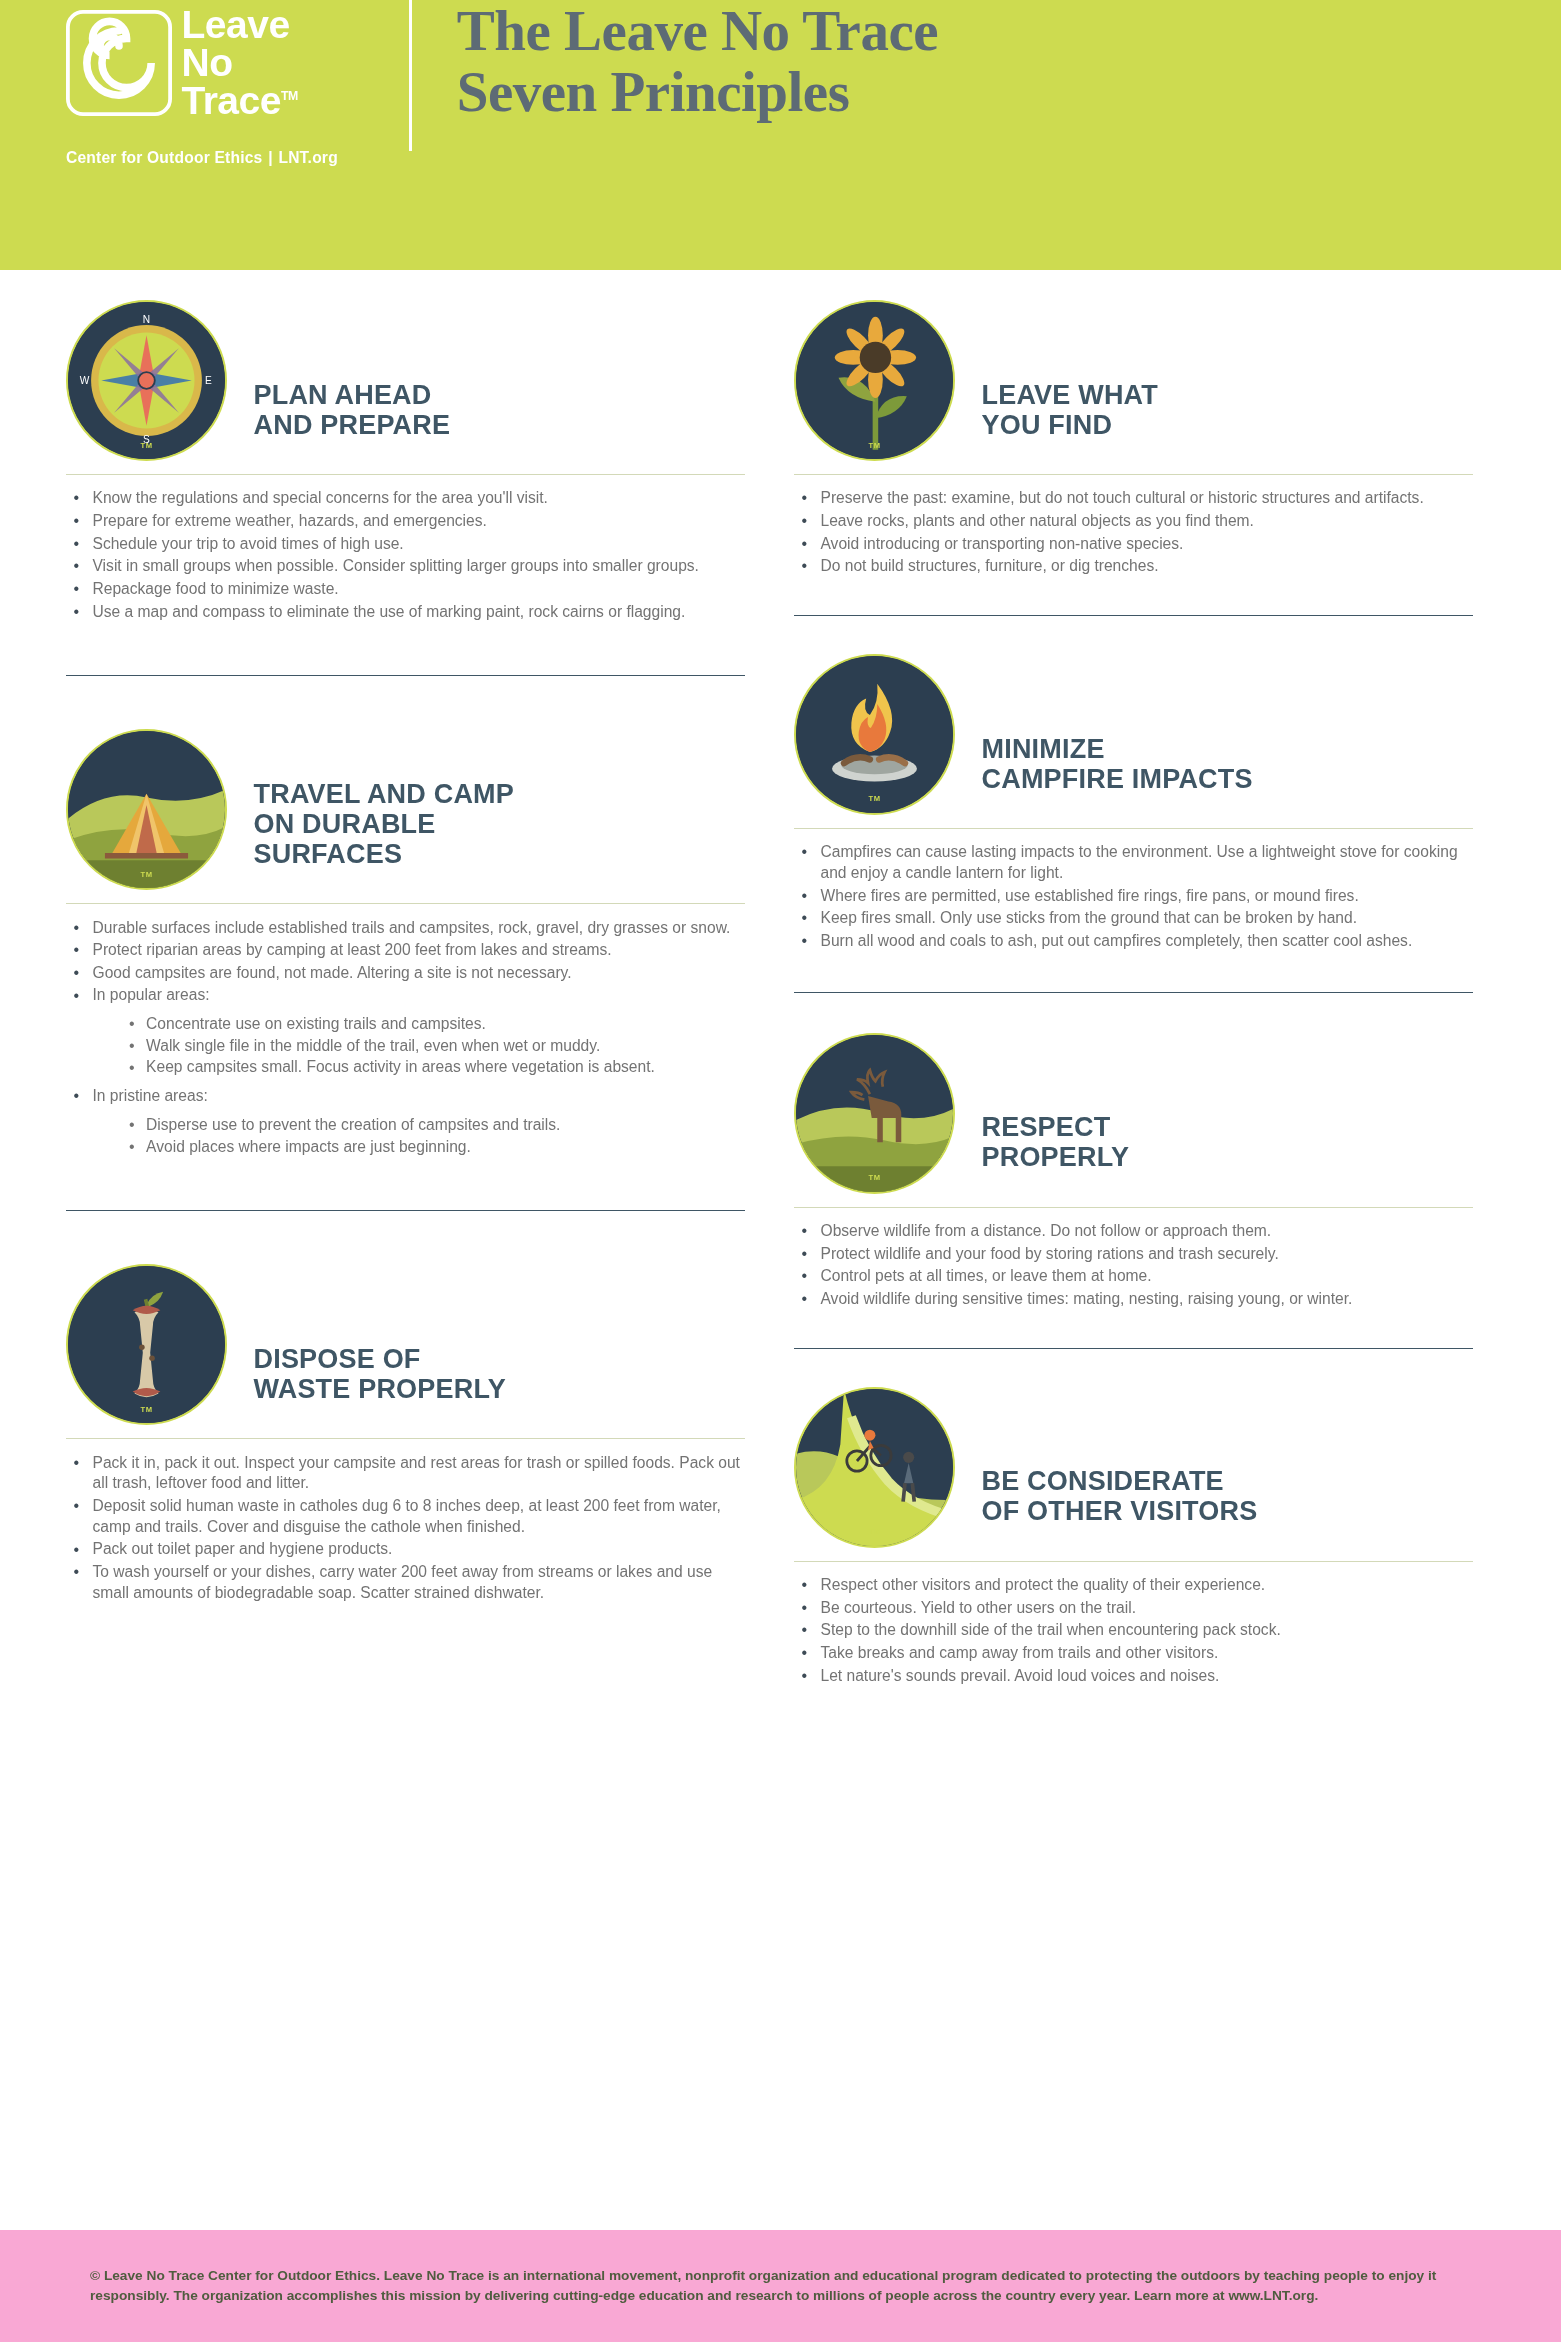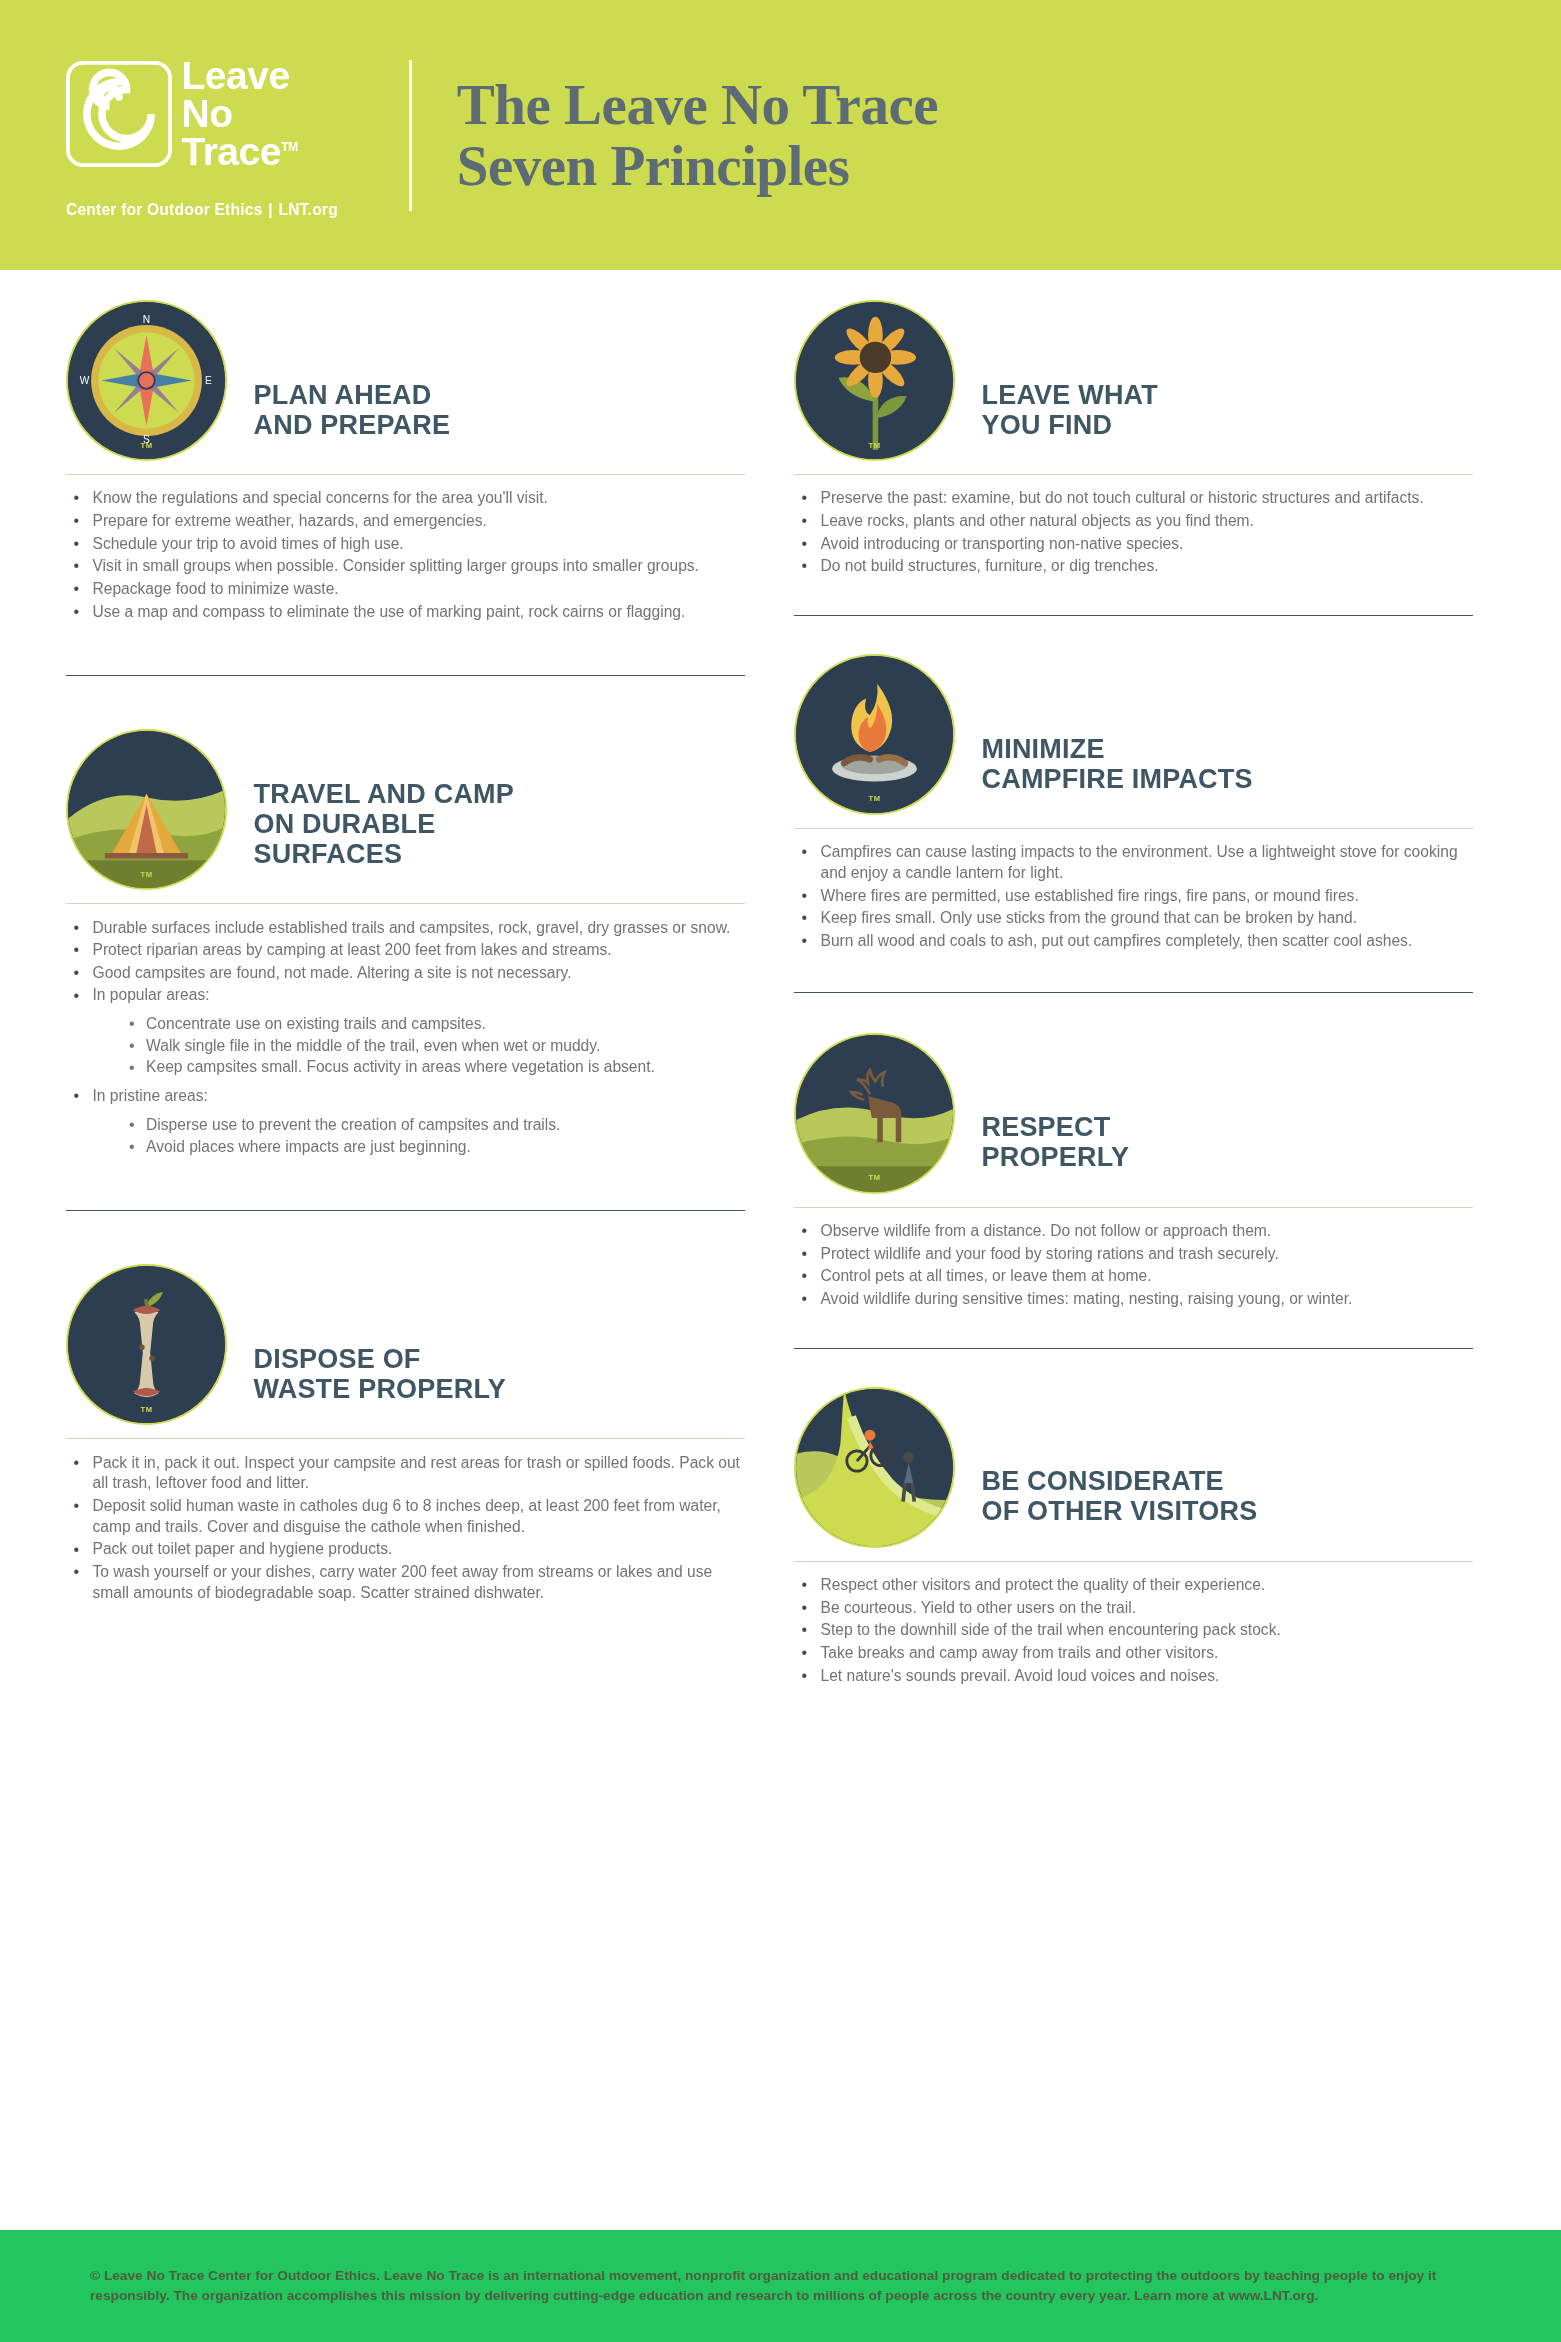--- a/index.html
+++ b/index.html
@@ -15,21 +15,20 @@
     color: #3e4b56;
     position: relative;
     overflow: hidden;
   }
 
   
   .header {
     background: #cddb50;
     height: 270px;
     display: flex;
-    align-items: center;
     padding: 0 0 0 66px;
   }
   .logo-block {
     width: 326px;
     display: flex;
     flex-direction: column;
     align-items: flex-start;
     padding-top: 5.7px;
   }
   .logo-main {
@@ -183,21 +182,21 @@
     border-top: 1.9px solid #3f5665;
     margin: 28px 0 28px 0;
   }
 
   
   .footer {
     position: absolute;
     left: 0;
     right: 0;
     bottom: 0;
-    background: #22c55e;
+    background: #f9a8d4;
     height: 112px;
     display: flex;
     align-items: center;
     padding: 0 90px;
   }
   .footer p {
     margin: 0;
     color: #4f5c3f;
     font-size: 13.7px;
     font-weight: bold;

